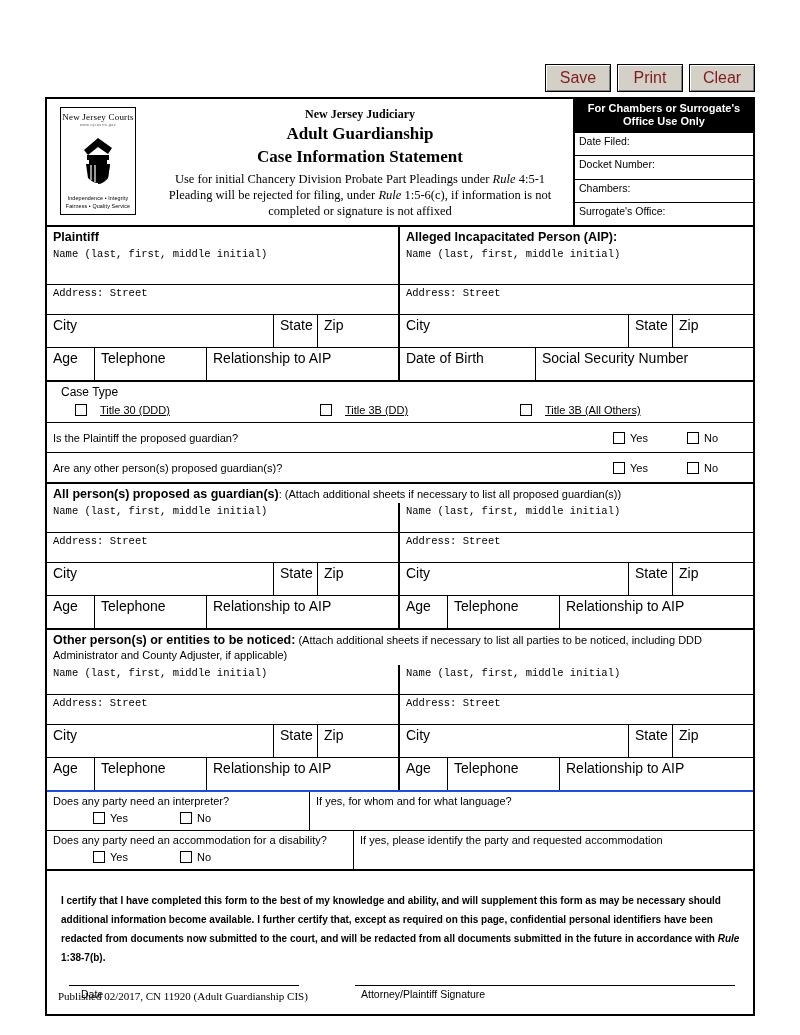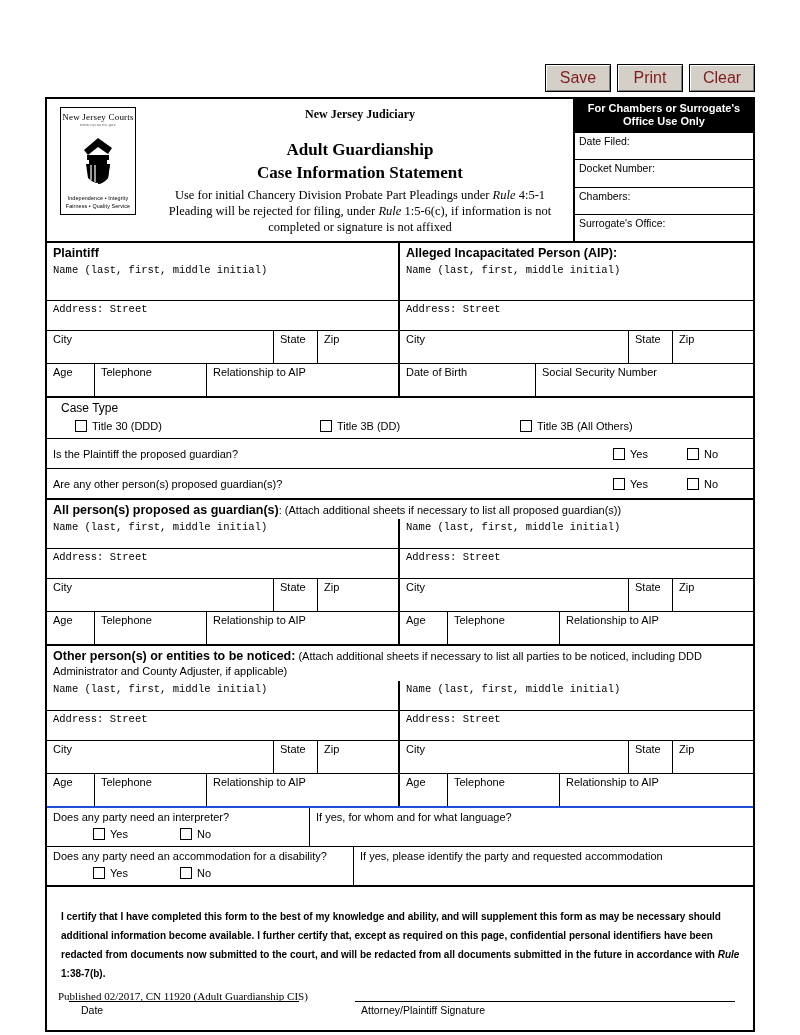--- a/index.html
+++ b/index.html
@@ -111,21 +111,21 @@
   .title-cell {
     flex: 1 1 auto;
     padding: 8px 4px 6px 4px;
     text-align: center;
     border-right: 2px solid #000000;
     font-family: "Liberation Serif", serif;
   }
   .t-judiciary {
     font-size: 12px;
     font-weight: bold;
-    margin-bottom: 16px;
+    margin-bottom: 0;
   }
   .t-main {
     font-size: 17px;
     font-weight: bold;
     line-height: 23px;
   }
   .t-sub {
     font-size: 12.5px;
     line-height: 16px;
     margin-top: 3px;
@@ -187,21 +187,21 @@
     box-sizing: border-box;
   }
   .fld.first { border-top: none; }
   .row3 {
     display: flex;
     border-top: 1px solid #000000;
     height: 32px;
   }
   .row3 > div {
     font-family: "Liberation Sans", sans-serif;
-    font-size: 11px;
+    font-size: 14px;
     padding: 2px 0 0 6px;
     box-sizing: border-box;
   }
   .c-city  { flex: 1 1 auto; border-right: 1px solid #000000; }
   .c-state { width: 44px; border-right: 1px solid #000000; }
   .c-zip   { width: 80px; }
   .c-age   { width: 48px; border-right: 1px solid #000000; }
   .c-tel   { width: 112px; border-right: 1px solid #000000; }
   .c-rel   { flex: 1 1 auto; }
   .c-dob   { width: 136px; border-right: 1px solid #000000; }
@@ -219,21 +219,22 @@
   }
   .ct-opts {
     display: flex;
     padding: 5px 0 6px 0;
   }
   .ct-opt {
     font-family: "Liberation Sans", sans-serif;
     font-size: 11px;
     display: flex;
     align-items: flex-end;
-    gap: 5px;
+    gap: 13px;
+    text-decoration: underline;
   }
   .ct-opt:nth-child(1) { margin-left: 28px; width: 245px; }
   .ct-opt:nth-child(2) { width: 200px; }
   .ct-opt:nth-child(3) { }
 
   .cbx {
     width: 10px;
     height: 10px;
     border: 1px solid #000000;
     display: inline-block;

